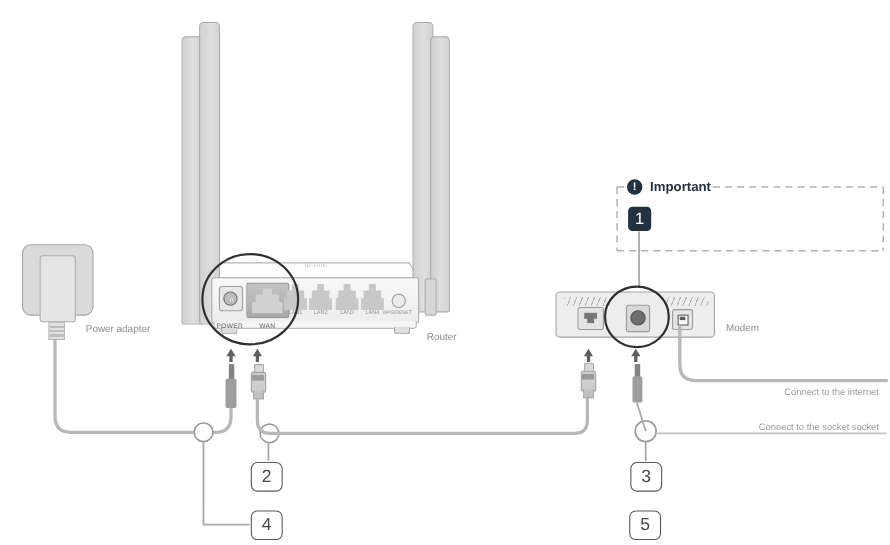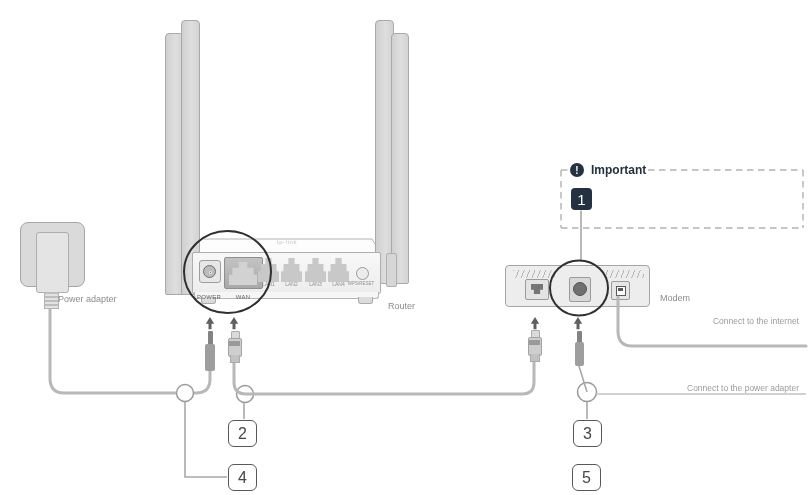--- a/index.html
+++ b/index.html
@@ -141,21 +141,21 @@
 
   <div class="antenna" style="left:165px;top:33px;width:17px;height:260px;"></div>
   <div class="antenna" style="left:181px;top:20px;width:17px;height:273px;"></div>
   <div class="antenna" style="left:375px;top:20px;width:17px;height:262px;"></div>
   <div class="antenna" style="left:391px;top:33px;width:16px;height:249px;"></div>
   <div class="abs hinge"></div>
 
   <div class="abs ad-outer"></div>
   <div class="abs ad-inner"></div>
   <div class="abs ad-relief"></div>
-  <div class="devlbl" style="left:58px;top:294px;text-align:center;">Power adapter</div>
+  <div class="devlbl" style="left:78px;top:294px;text-align:center;">Power adapter</div>
 
   <div class="abs panel"></div>
   <div class="abs lip"></div>
   <div class="foot" style="left:201px;top:297px;"></div>
   <div class="foot" style="left:358px;top:297px;"></div>
   <div class="abs brand">tp-link</div>
 
   <div class="abs powerport">
     <div class="ring"></div>
     <div class="pin"></div>
@@ -212,22 +212,22 @@
 
   <div class="abs imp-icon">!</div>
   <div class="abs imp-title">Important</div>
   <div class="abs badge1">1</div>
 
   <div class="stepbox" style="left:228px;top:420px;">2</div>
   <div class="stepbox" style="left:573px;top:420px;">3</div>
   <div class="stepbox" style="left:228px;top:464px;">4</div>
   <div class="stepbox" style="left:572px;top:464px;">5</div>
 
-  <div class="note" style="top:316px;text-align:center;">Connect to the internet</div>
-  <div class="note" style="top:383px;">Connect to the power adapter</div>
+  <div class="note" style="top:351px;text-align:center;">Connect to the internet</div>
+  <div class="note" style="top:383px;">Connect to the socket socket</div>
 
   <svg id="over" class="layer">
     <path class="cable" d="M618,297 V331 Q618,346 632,346 H806"></path>
     <ellipse class="hl" cx="227.5" cy="272" rx="43.5" ry="41"></ellipse>
     <ellipse class="hl" cx="579" cy="288" rx="29" ry="27.5"></ellipse>
     <path class="arrow" d="M210,317 l4.2,6.8 h-2.7 v5.4 h-3 v-5.4 h-2.7 Z"></path>
     <path class="arrow" d="M234,317 l4.2,6.8 h-2.7 v5.4 h-3 v-5.4 h-2.7 Z"></path>
     <path class="arrow" d="M535,317 l4.2,6.8 h-2.7 v5.4 h-3 v-5.4 h-2.7 Z"></path>
     <path class="arrow" d="M578,317 l4.2,6.8 h-2.7 v5.4 h-3 v-5.4 h-2.7 Z"></path>
   </svg>

